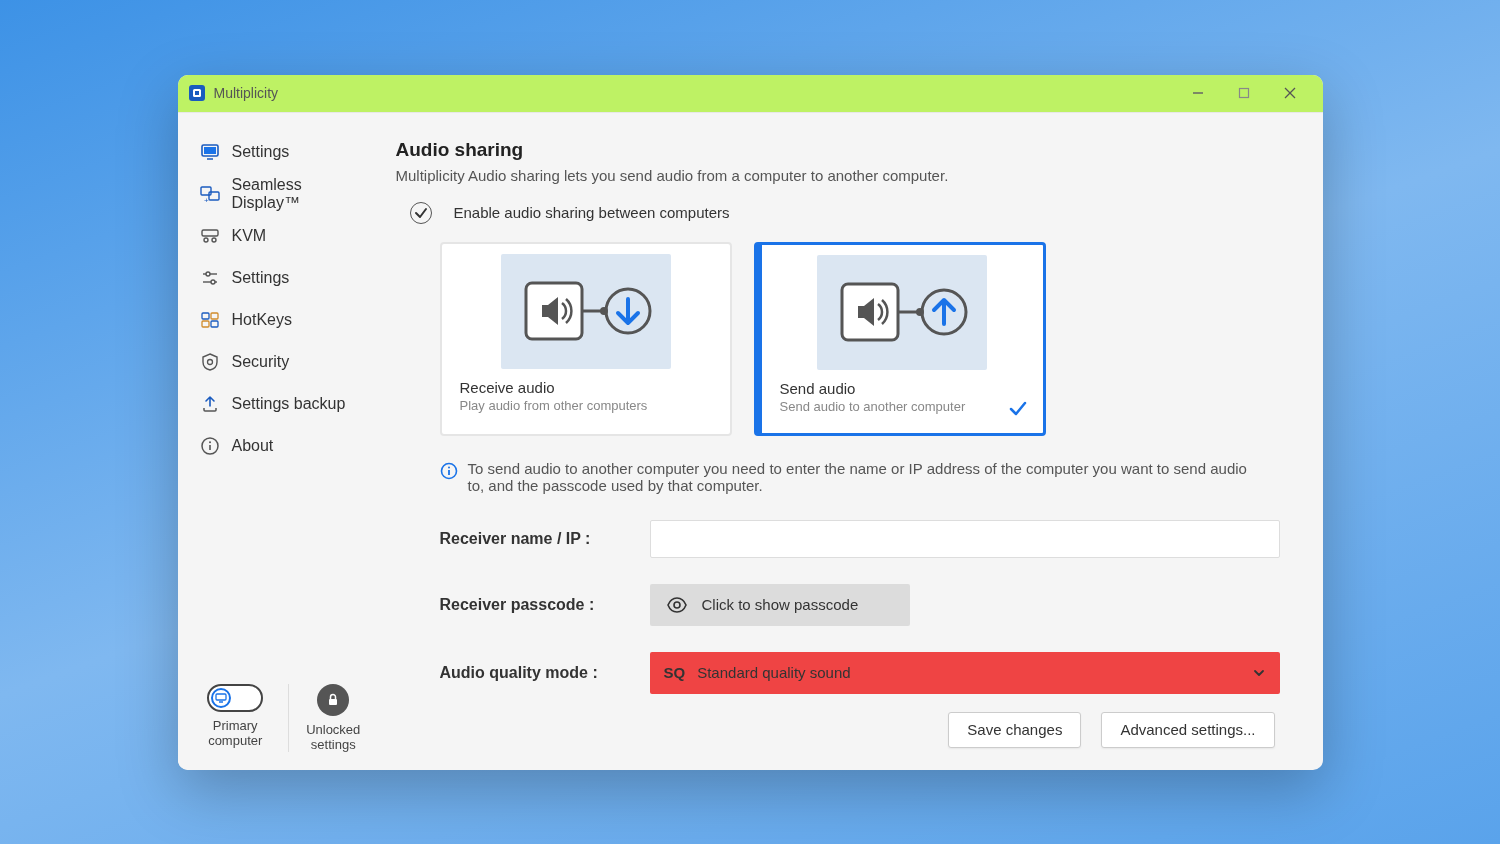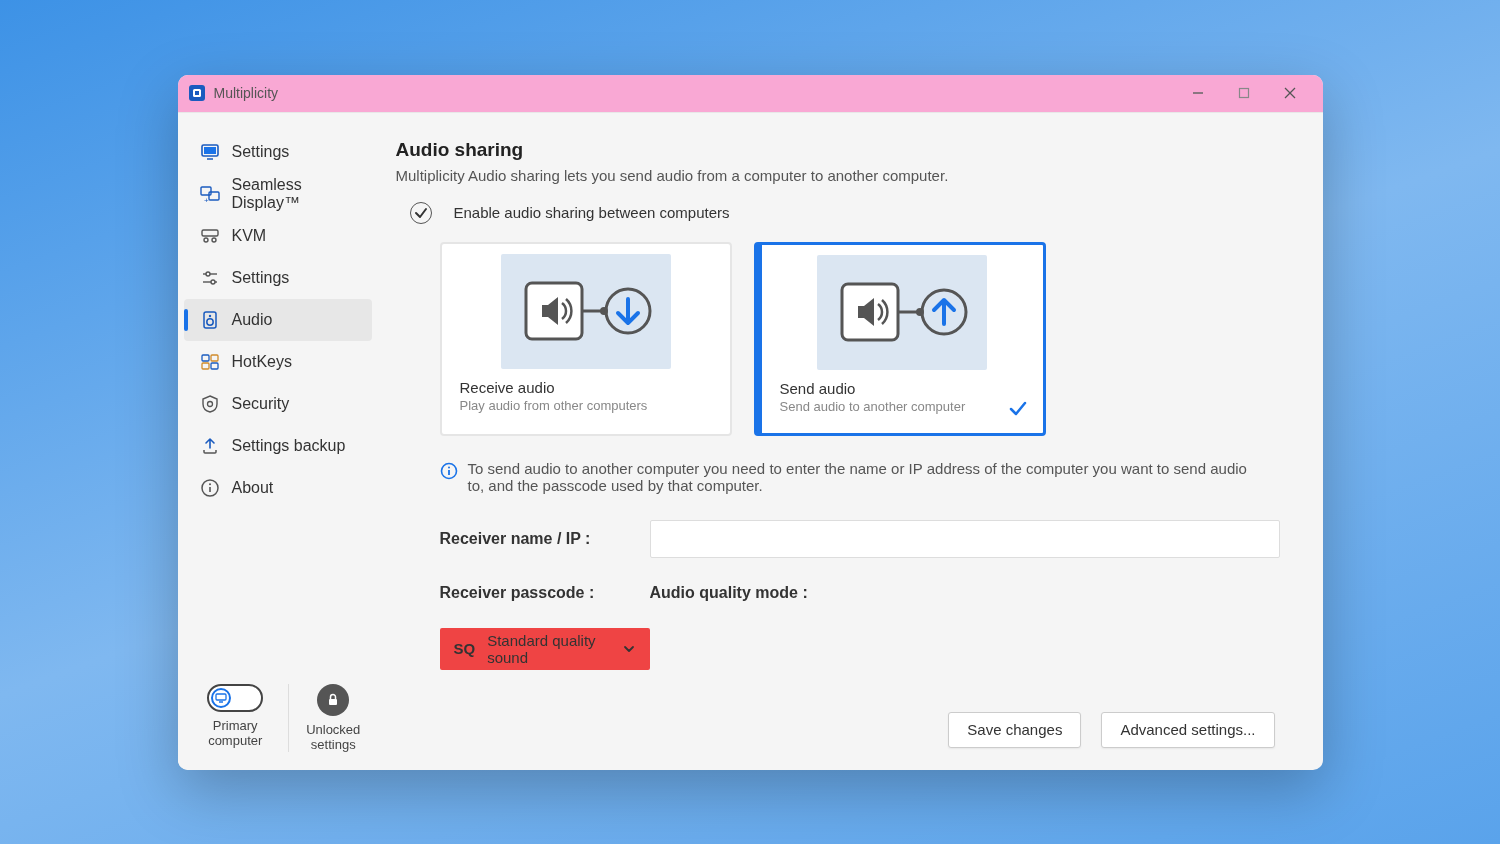--- a/index.html
+++ b/index.html
@@ -14,21 +14,21 @@
     background: #f5f5f5;
     border-radius: 10px;
     box-shadow: 0 20px 60px rgba(0,0,0,0.25);
     display: flex; flex-direction: column;
     overflow: hidden;
   }
   .titlebar {
     height: 38px; display:flex; align-items:center;
     padding: 0 10px; border-bottom: 1px solid #e8e8e8;
     color: #555; font-size: 14px;
-    background:#f9a8d4;
+    background:#bef264;
   }
   .titlebar .app-icon {
     width:18px; height:18px; border-radius:3px; margin-right:8px;
     display:inline-flex; align-items:center; justify-content:center;
   }
   .titlebar .spacer { flex:1; }
   .titlebar .winbtn { width:46px; height:38px; display:flex; align-items:center; justify-content:center; color:#666; }
   .body { flex:1; display:flex; min-height:0; }
   .sidebar {
     width: 200px; padding: 18px 0 0 0;
@@ -197,30 +197,20 @@
           <span class="picon">
               <svg width="20" height="20" viewBox="0 0 20 20">
                 <line x1="3" y1="6" x2="17" y2="6" stroke="#555" stroke-width="1.4"></line>
                 <circle cx="8" cy="6" r="2" fill="#f5f5f5" stroke="#555" stroke-width="1.4"></circle>
                 <line x1="3" y1="14" x2="17" y2="14" stroke="#555" stroke-width="1.4"></line>
                 <circle cx="13" cy="14" r="2" fill="#f5f5f5" stroke="#555" stroke-width="1.4"></circle>
               </svg>
             </span>
           <span>Settings</span>
         </li>
-        <li class="active">
-          <span class="picon">
-              <svg width="20" height="20" viewBox="0 0 20 20">
-                <rect x="4" y="2" width="12" height="16" rx="2" fill="none" stroke="#1a5bbf" stroke-width="1.5"></rect>
-                <circle cx="10" cy="12" r="3.2" fill="none" stroke="#1a5bbf" stroke-width="1.5"></circle>
-                <circle cx="10" cy="6" r="1.2" fill="#1a5bbf"></circle>
-              </svg>
-            </span>
-          <span>Audio</span>
-        </li>
         <li>
           <span class="picon">
               <svg width="20" height="20" viewBox="0 0 20 20">
                 <rect x="2" y="3" width="7" height="6" rx="1" fill="none" stroke="#1a5bbf" stroke-width="1.3"></rect>
                 <rect x="11" y="3" width="7" height="6" rx="1" fill="none" stroke="#d08a2a" stroke-width="1.3"></rect>
                 <rect x="2" y="11" width="7" height="6" rx="1" fill="none" stroke="#d08a2a" stroke-width="1.3"></rect>
                 <rect x="11" y="11" width="7" height="6" rx="1" fill="none" stroke="#1a5bbf" stroke-width="1.3"></rect>
               </svg>
             </span>
           <span>HotKeys</span>
@@ -344,20 +334,31 @@
             </svg>
         </span>
         <span>To send audio to another computer you need to enter the name or IP address of the computer you want to send audio to, and the passcode used by that computer.</span>
       </div>
 
       <div class="form">
         <div class="lbl">Receiver name / IP :</div>
         <input class="txt" type="text" value="" style="">
 
         <div class="lbl">Receiver passcode :</div>
+        <div>
+          <button class="pass-btn">
+            <span>
+              <svg width="22" height="22" viewBox="0 0 22 22">
+                  <path d="M2 11 C4 6 8 4 11 4 c3 0 7 2 9 7 c-2 5 -6 7 -9 7 c-3 0 -7 -2 -9 -7 z" fill="none" stroke="#333" stroke-width="1.6"></path>
+                  <circle cx="11" cy="11" r="3" fill="none" stroke="#333" stroke-width="1.6"></circle>
+                </svg>
+            </span>
+            <span>Click to show passcode</span>
+          </button>
+        </div>
 
         <div class="lbl">Audio quality mode :</div>
         <div class="select-wrap">
           <div class="sel">
             <span class="sq">SQ</span>
             <span>Standard quality sound</span>
             <span class="chev">
               <svg width="14" height="14" viewBox="0 0 14 14">
                   <polyline points="3,5 7,9 11,5" fill="none" stroke="#333" stroke-width="1.8" stroke-linecap="round" stroke-linejoin="round"></polyline>
                 </svg>

